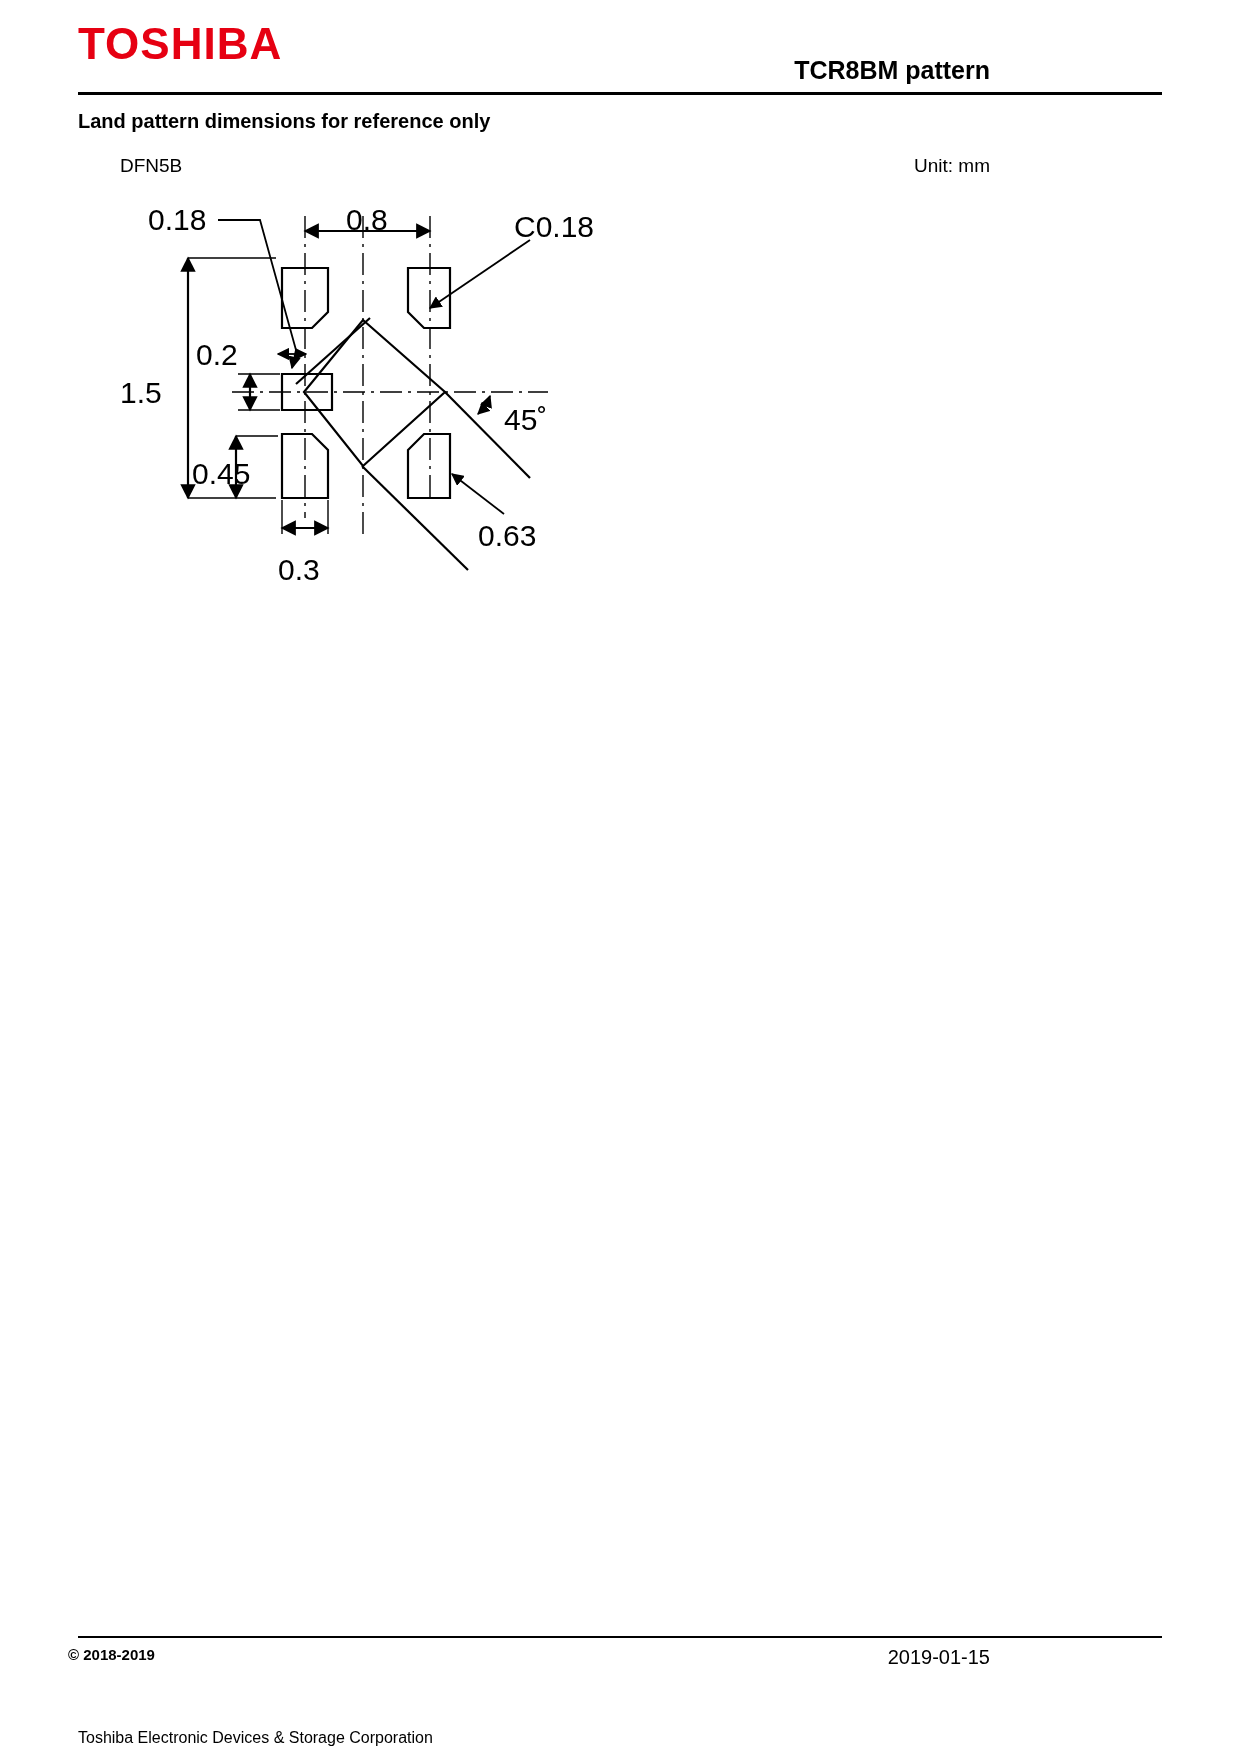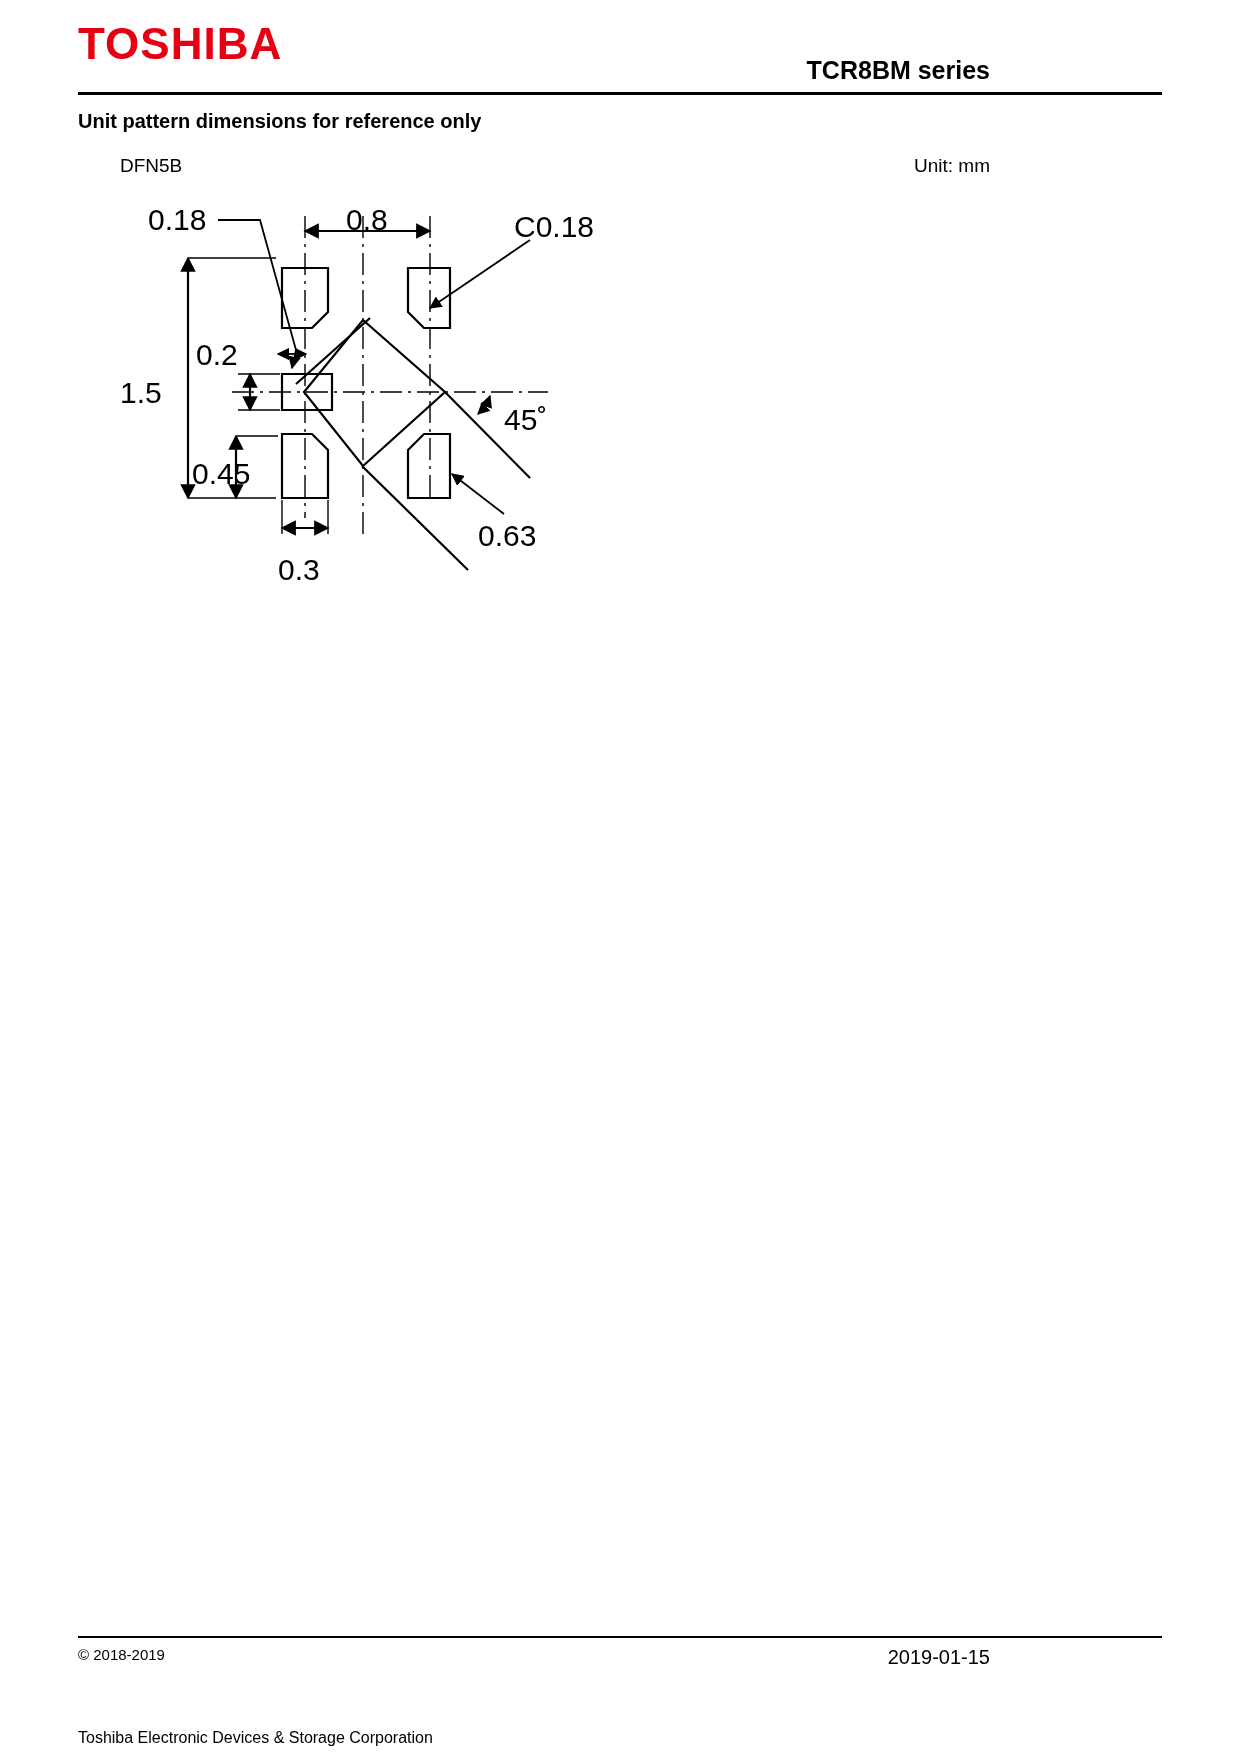--- a/index.html
+++ b/index.html
@@ -88,24 +88,25 @@
   .footer-rule {
     position: absolute;
     left: 78px;
     top: 1636px;
     width: 1084px;
     height: 2px;
     background: #000;
   }
   .footer-copyright {
     position: absolute;
-    left: 78px;
+    left: 68px;
     top: 1644px;
     font-size: 15px;
     line-height: 1.5;
+    font-weight: bold;
   }
   .footer-company {
     position: absolute;
     left: 78px;
     top: 1726px;
     font-size: 16px;
     line-height: 1.5;
   }
   .footer-page {
     position: absolute;
@@ -122,24 +123,24 @@
     font-size: 20px;
     text-align: left;
   }
 </style>
 </head>
 <body>
 
 <div class="page">
 
   <div class="logo">TOSHIBA</div>
-  <div class="header-title">TCR8BM series</div>
+  <div class="header-title">TCR8BM pattern</div>
   <div class="header-rule"></div>
 
-  <div class="section-title">Unit pattern dimensions for reference only</div>
+  <div class="section-title">Land pattern dimensions for reference only</div>
   <div class="pkg-name">DFN5B</div>
   <div class="unit-label">Unit:  mm</div>
 
   <div class="drawing">
     <svg width="560" height="400" viewBox="0 0 560 400" xmlns="http://www.w3.org/2000/svg">
       <defs>
         <marker id="arrEnd" viewBox="0 0 10 10" refX="9" refY="5" markerWidth="7" markerHeight="7" orient="auto-start-reverse">
           <path d="M 0 0 L 10 5 L 0 10 z" fill="#000"></path>
         </marker>
         <marker id="arrStart" viewBox="0 0 10 10" refX="9" refY="5" markerWidth="7" markerHeight="7" orient="auto-start-reverse">

